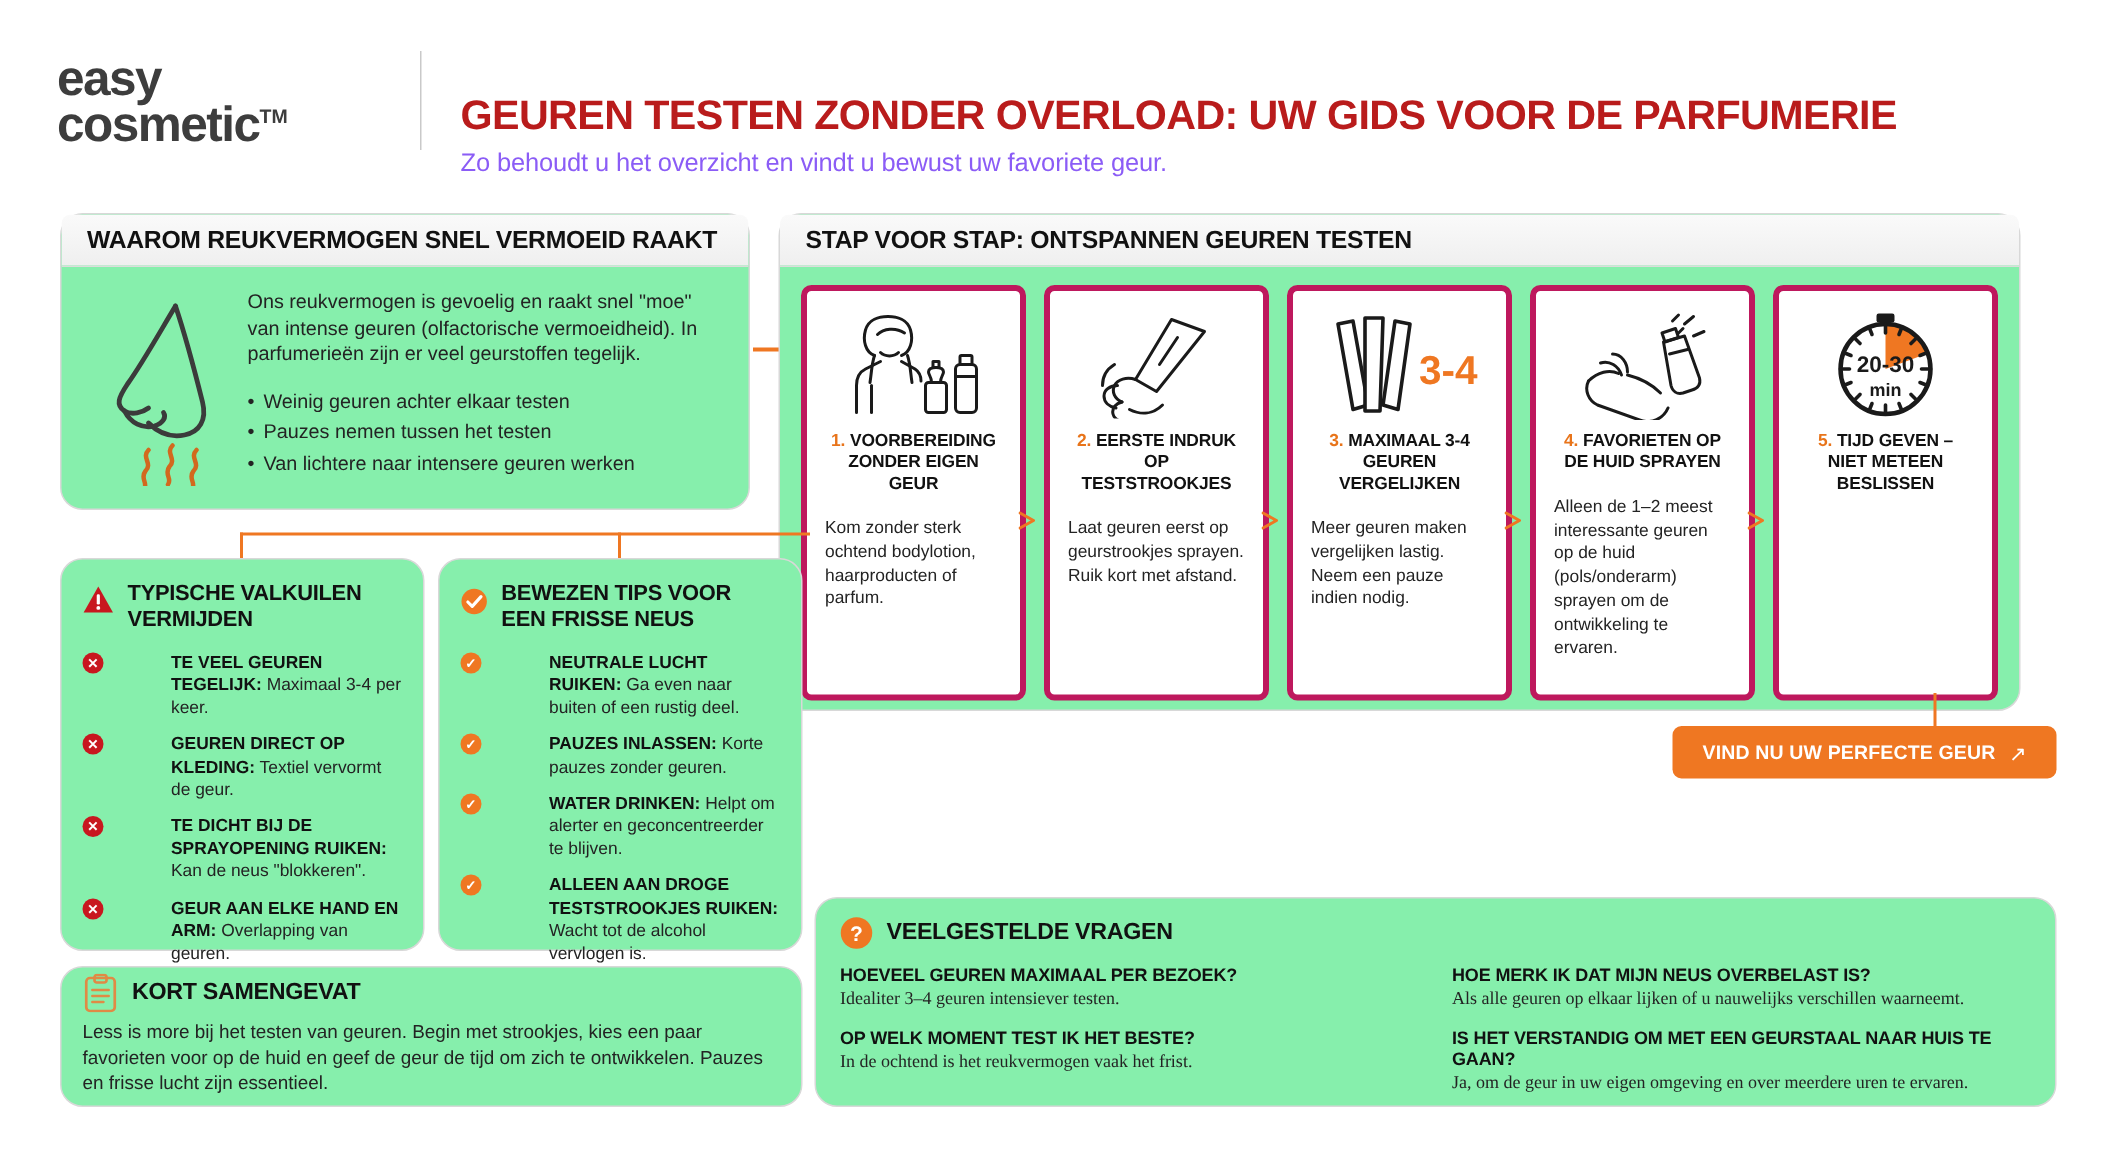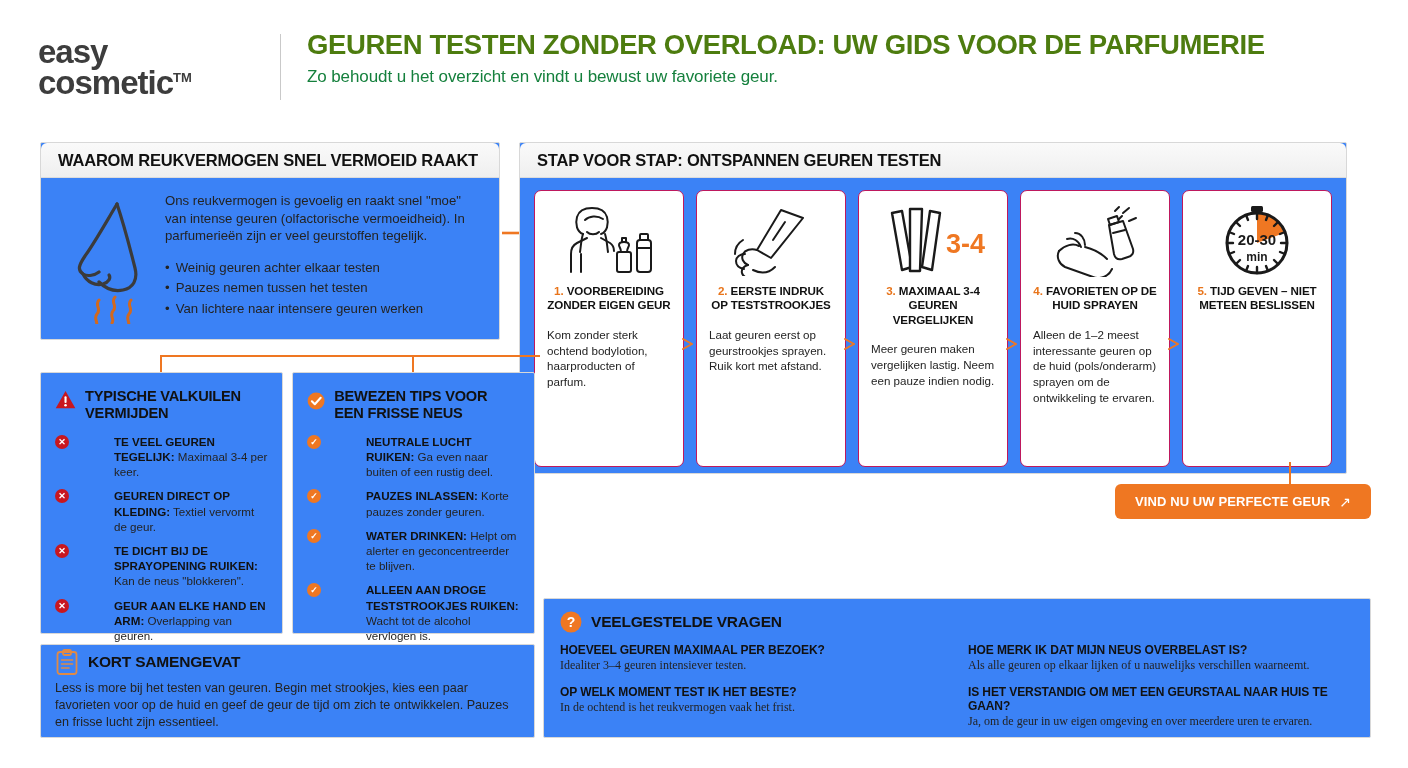--- a/index.html
+++ b/index.html
@@ -15,27 +15,27 @@
 
   
   .header { position: absolute; left: 38px; top: 30px; width: 1330px; height: 78px; display: flex; align-items: flex-start; }
   .logo { width: 230px; padding-top: 6px; }
   .logo-l1, .logo-l2 { font-weight: 700; color: #3d3d3d; line-height: 0.95; letter-spacing: -1px; }
   .logo-l1 { font-size: 33px; }
   .logo-l2 { font-size: 33px; position: relative; display: inline-block; }
   .logo-tm { font-size: 13px; vertical-align: super; font-weight: 700; letter-spacing: 0; }
   .hdr-div { width: 1px; background: #c9c9c9; height: 66px; margin: 4px 26px 0 12px; }
   .hdr-text { flex: 1; }
-  .hdr-title { font-size: 27.5px; font-weight: 700; letter-spacing: -0.4px; color: #4d7c0f; line-height: 1.12; white-space: nowrap; }
-  .hdr-sub { font-size: 17px; color: #15803d; margin-top: 6px; letter-spacing: -0.1px; }
+  .hdr-title { font-size: 27.5px; font-weight: 700; letter-spacing: -0.4px; color: #b91c1c; line-height: 1.12; white-space: nowrap; margin-top: 32px; }
+  .hdr-sub { font-size: 17px; color: #8b5cf6; margin-top: 6px; letter-spacing: -0.1px; }
 
   
   .panel {
-    position: absolute; background: #3b82f6;
-    border: 1px solid #d8d8d8; border-radius: 2px;
+    position: absolute; background: #86efac;
+    border: 1px solid #d8d8d8; border-radius: 15px;
   }
   .panel-head {
     background: linear-gradient(180deg,#fafafa 0%,#efefef 100%);
     border-bottom: 1px solid #dcdcdc;
     border-radius: 6px 6px 0 0;
     height: 35px; display: flex; align-items: center; padding-left: 17px;
   }
   .panel-head-title { font-size: 16.5px; font-weight: 700; letter-spacing: -0.2px; color: #111; }
 
   
@@ -49,21 +49,21 @@
   .why-list li::before { content: "\2022"; margin-right: 6px; }
 
   
   .arrow-right { position: absolute; }
 
   
   #steps-panel { left: 519px; top: 142px; width: 828px; height: 332px; }
   .steps-row { display: flex; gap: 12px; padding: 12px 14px 0 14px; }
   .step-card {
     position: relative; flex: 1; background: #fff;
-    border: 1px solid #be185d; border-radius: 7px;
+    border: 4px solid #be185d; border-radius: 7px;
     min-height: 277px; padding: 14px 12px 12px 12px;
   }
   .step-icon { height: 72px; display: flex; align-items: center; justify-content: center; }
   .step-title { font-size: 11.6px; font-weight: 700; line-height: 1.24; text-align: center; color: #111; margin-top: 7px; letter-spacing: -0.1px; }
   .step-num { color: #e8741a; }
   .step-desc { font-size: 11.6px; line-height: 1.36; color: #232323; margin-top: 14px; }
   .step-conn { position: absolute; right: -12px; top: 146px; width: 13px; height: 14px; z-index: 3; }
 
   
   #pitfalls-panel { left: 40px; top: 372px; width: 243px; height: 262px; padding: 14px 14px; }

